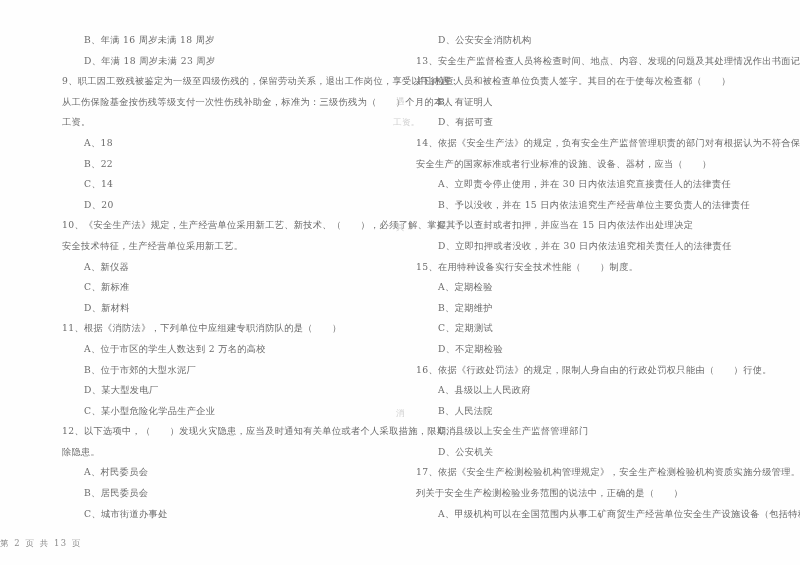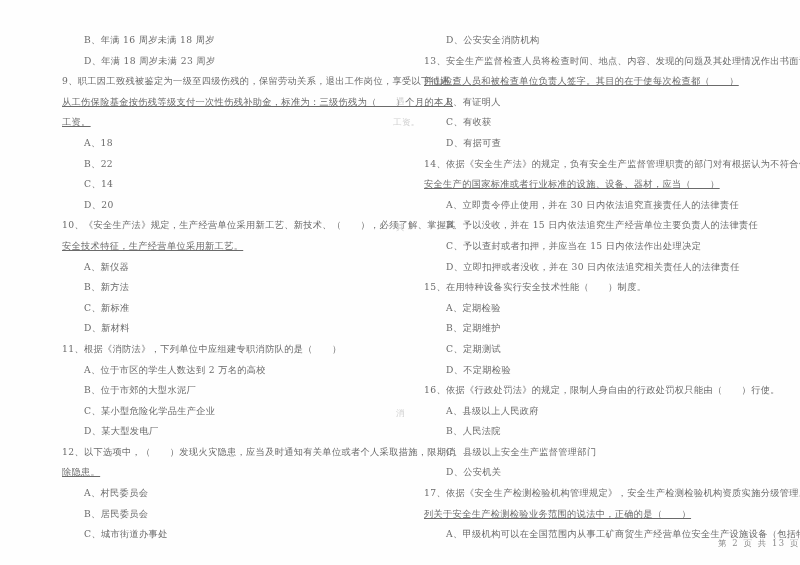--- a/index.html
+++ b/index.html
@@ -31,21 +31,21 @@
     height: 490px;
     display: flex;
     flex-direction: row;
     align-items: flex-start;
   }
   .col {
     width: 350px;
     box-sizing: border-box;
   }
   .col-left  { margin-left: 62px; margin-right: 0px; }
-  .col-right { margin-left: 12px; }
+  .col-right { margin-left: 4px; }
 
   
   .q-stem {
     font-size: 9.2px;
     line-height: 20.6px;
     letter-spacing: 0.35px;
     color: #6a6a6a;
     text-align: justify;
     margin: 0;
     white-space: normal;
@@ -59,34 +59,33 @@
     padding-left: 22px;
     white-space: nowrap;
   }
   .q-cont {
     font-size: 9.2px;
     line-height: 20.6px;
     letter-spacing: 0.35px;
     color: #6a6a6a;
     margin: 0;
     white-space: normal;
-    text-decoration: underline;
   }
   .overflow-line {
     white-space: nowrap;
     overflow: visible;
   }
 
   
   .footer {
     position: absolute;
     left: 0;
     right: 0;
     bottom: 16px;
-    text-align: right;
+    text-align: left;
     font-size: 8.4px;
     letter-spacing: 1.6px;
     color: #8a8a8a;
   }
 
   
   .bleed {
     position: absolute;
     font-size: 8.6px;
     color: #cfcfcf;
@@ -107,41 +106,39 @@
       <p class="q-stem overflow-line">9、职工因工致残被鉴定为一级至四级伤残的，保留劳动关系，退出工作岗位，享受以下待遇：</p>
       <p class="q-cont overflow-line">从工伤保险基金按伤残等级支付一次性伤残补助金，标准为：三级伤残为（　　）个月的本人</p>
       <p class="q-cont">工资。</p>
       <p class="q-opt">A、18</p>
       <p class="q-opt">B、22</p>
       <p class="q-opt">C、14</p>
       <p class="q-opt">D、20</p>
       <p class="q-stem overflow-line">10、《安全生产法》规定，生产经营单位采用新工艺、新技术、（　　），必须了解、掌握其</p>
       <p class="q-cont">安全技术特征，生产经营单位采用新工艺。</p>
       <p class="q-opt">A、新仪器</p>
-      <p class="q-opt">B、新方法</p>
       <p class="q-opt">C、新标准</p>
       <p class="q-opt">D、新材料</p>
       <p class="q-stem">11、根据《消防法》，下列单位中应组建专职消防队的是（　　）</p>
       <p class="q-opt">A、位于市区的学生人数达到 2 万名的高校</p>
       <p class="q-opt">B、位于市郊的大型水泥厂</p>
+      <p class="q-opt">D、某大型发电厂</p>
       <p class="q-opt">C、某小型危险化学品生产企业</p>
-      <p class="q-opt">D、某大型发电厂</p>
       <p class="q-stem overflow-line">12、以下选项中，（　　）发现火灾隐患，应当及时通知有关单位或者个人采取措施，限期消</p>
       <p class="q-cont">除隐患。</p>
       <p class="q-opt">A、村民委员会</p>
       <p class="q-opt">B、居民委员会</p>
       <p class="q-opt">C、城市街道办事处</p>
     </div>
 
     <div class="col col-right">
       <p class="q-opt">D、公安安全消防机构</p>
       <p class="q-stem overflow-line">13、安全生产监督检查人员将检查时间、地点、内容、发现的问题及其处理情况作出书面记录，</p>
       <p class="q-cont overflow-line">并山检查人员和被检查单位负责人签字。其目的在于使每次检查都（　　）</p>
       <p class="q-opt">B、有证明人</p>
-      <p class="q-opt">C、有收获</p>
       <p class="q-opt">D、有据可查</p>
       <p class="q-stem overflow-line">14、依据《安全生产法》的规定，负有安全生产监督管理职责的部门对有根据认为不符合保障</p>
       <p class="q-cont">安全生产的国家标准或者行业标准的设施、设备、器材，应当（　　）</p>
       <p class="q-opt">A、立即责令停止使用，并在 30 日内依法追究直接责任人的法律责任</p>
       <p class="q-opt">B、予以没收，并在 15 日内依法追究生产经营单位主要负责人的法律责任</p>
       <p class="q-opt">C、予以查封或者扣押，并应当在 15 日内依法作出处理决定</p>
       <p class="q-opt">D、立即扣押或者没收，并在 30 日内依法追究相关责任人的法律责任</p>
       <p class="q-stem">15、在用特种设备实行安全技术性能（　　）制度。</p>
       <p class="q-opt">A、定期检验</p>
       <p class="q-opt">B、定期维护</p>

